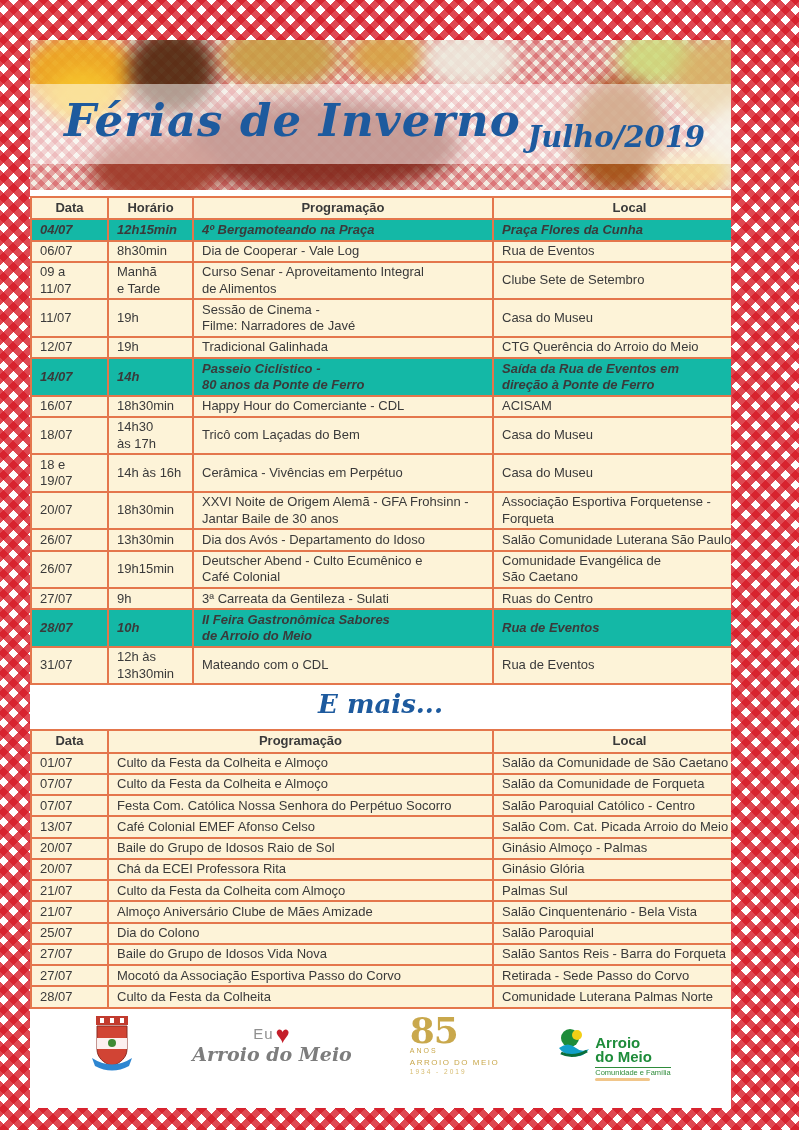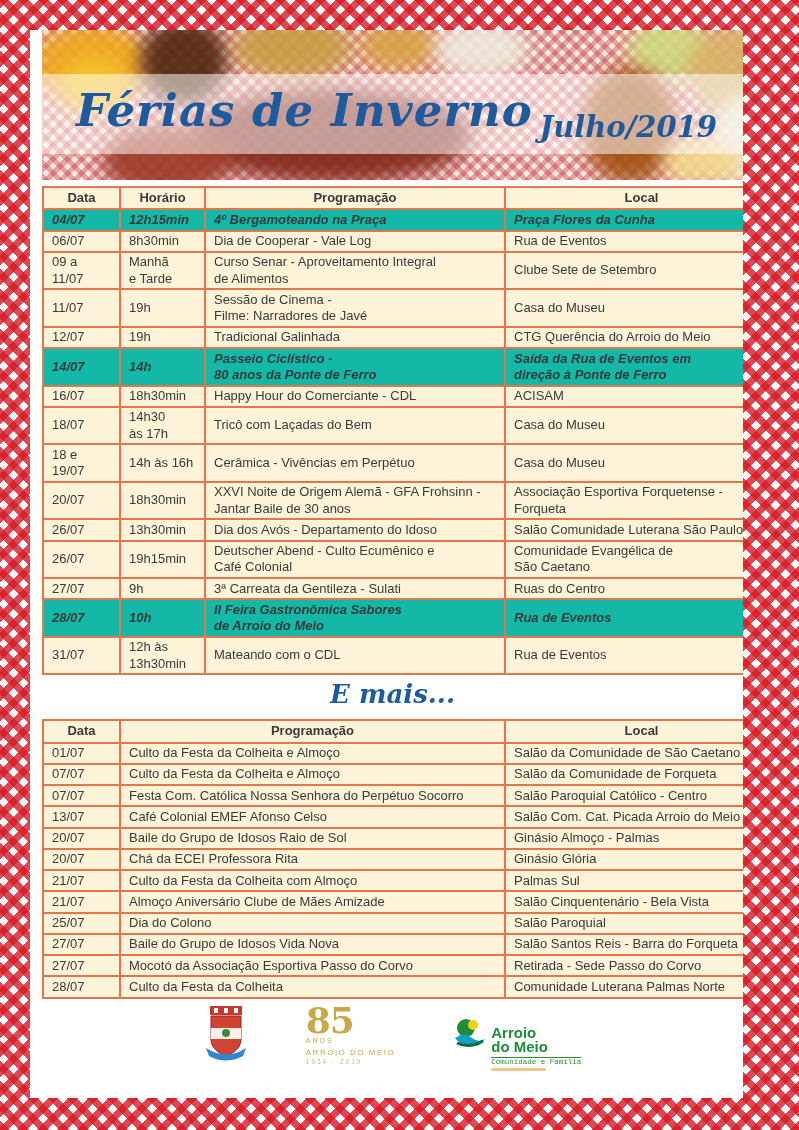--- a/index.html
+++ b/index.html
@@ -5,21 +5,21 @@
   html,body{margin:0;padding:0;}
   body{
     width:799px;height:1130px;position:relative;overflow:hidden;
     font-family:"Liberation Sans", sans-serif;
     background-color:#fff;
     background-image:
       repeating-linear-gradient(45deg, rgba(214,26,38,.80) 0 7px, rgba(255,255,255,0) 7px 14px),
       repeating-linear-gradient(-45deg, rgba(214,26,38,.80) 0 7px, rgba(255,255,255,0) 7px 14px),
       repeating-linear-gradient(0deg, rgba(255,255,255,.18) 0 1px, rgba(255,255,255,0) 1px 3px);
   }
-  .sheet{position:absolute;left:30px;top:30px;width:701px;height:1068px;background:#fff;overflow:hidden;padding-left:12px;}
+  .sheet{position:absolute;left:30px;top:40px;width:701px;height:1068px;background:#fff;overflow:hidden;}
 
   
   .photo{
     position:relative;height:150px;overflow:hidden;
     background-color:#f3ece2;
     background-image:
       repeating-linear-gradient(45deg, rgba(205,45,55,.38) 0 5px, rgba(255,255,255,0) 5px 10px),
       repeating-linear-gradient(-45deg, rgba(205,45,55,.38) 0 5px, rgba(255,255,255,0) 5px 10px);
   }
   .blob{position:absolute;border-radius:50%;filter:blur(9px);opacity:.92;}
@@ -61,21 +61,21 @@
   .euamo .heart{color:#c41e2a;font-size:24px;vertical-align:-4px;margin-left:2px;}
   .euamo .script{font:italic 700 19px "DejaVu Serif", serif;color:#7d7d7d;margin-top:-6px;}
   .logo85{text-align:left;color:#c9a84c;line-height:1;}
   .logo85 .n85{font:700 36px "DejaVu Serif", serif;letter-spacing:-1px;}
   .logo85 .anos{font-size:7px;letter-spacing:2px;margin-top:-4px;}
   .logo85 .lcity{font-size:8px;letter-spacing:1.5px;margin-top:5px;}
   .logo85 .years{font-size:6.5px;letter-spacing:2px;margin-top:2px;color:#d6bb6e;}
   .cityLogo{display:flex;align-items:center;gap:4px;}
   .cityLogo .txt{line-height:1;margin-top:32px;}
   .cityLogo .nm{font-weight:bold;font-size:15px;color:#1e8c3a;white-space:pre-line;line-height:.95;}
-  .cityLogo .tg{font-size:7.5px;color:#2e8c3a;border-top:1px solid #2e8c3a;margin-top:2px;padding-top:1px;font-family:Liberation Mono, monospace;}
+  .cityLogo .tg{font-size:7.5px;color:#2e8c3a;border-top:1px solid #2e8c3a;margin-top:2px;padding-top:1px;}
   .cityLogo .bar{height:3px;width:55px;background:#e8a03c;opacity:.6;margin-top:2px;border-radius:2px;}
 </style>
 </head>
 <body>
 
 <div class="sheet">
 
   <div class="photo">
     <div class="blob b-oranges"></div>
     <div class="blob b-orange2"></div>
@@ -301,20 +301,26 @@
       <rect x="6" y="2" width="32" height="9" fill="#c23b2e"></rect>
       <rect x="10" y="4" width="4" height="5" fill="#fff"></rect>
       <rect x="20" y="4" width="4" height="5" fill="#fff"></rect>
       <rect x="30" y="4" width="4" height="5" fill="#fff"></rect>
       <path d="M7 12 h30 v23 c0 9 -7 14 -15 17 c-8 -3 -15 -8 -15 -17 z" fill="#d14434" stroke="#8a2a20" stroke-width="1"></path>
       <path d="M7 24 h30 v11 h-30 z" fill="#ffffff" opacity="0.92"></path>
       <circle cx="22" cy="29" r="4" fill="#3f8a34"></circle>
       <path d="M2 44 q20 13 40 0 l-3 8 q-17 9 -34 0 z" fill="#2e86d1"></path>
     </svg>
 
+    <div class="euamo">
+      <div class="row1">
+        <span>Eu</span><span class="heart">♥</span>
+      </div>
+      <div class="script">Arroio do Meio</div>
+    </div>
 
     <div class="logo85">
       <div class="n85">85</div>
       <div class="anos">ANOS</div>
       <div class="lcity">ARROIO DO MEIO</div>
       <div class="years">1934 - 2019</div>
     </div>
 
     <div class="cityLogo">
       <svg width="34" height="34" viewBox="0 0 34 34">

